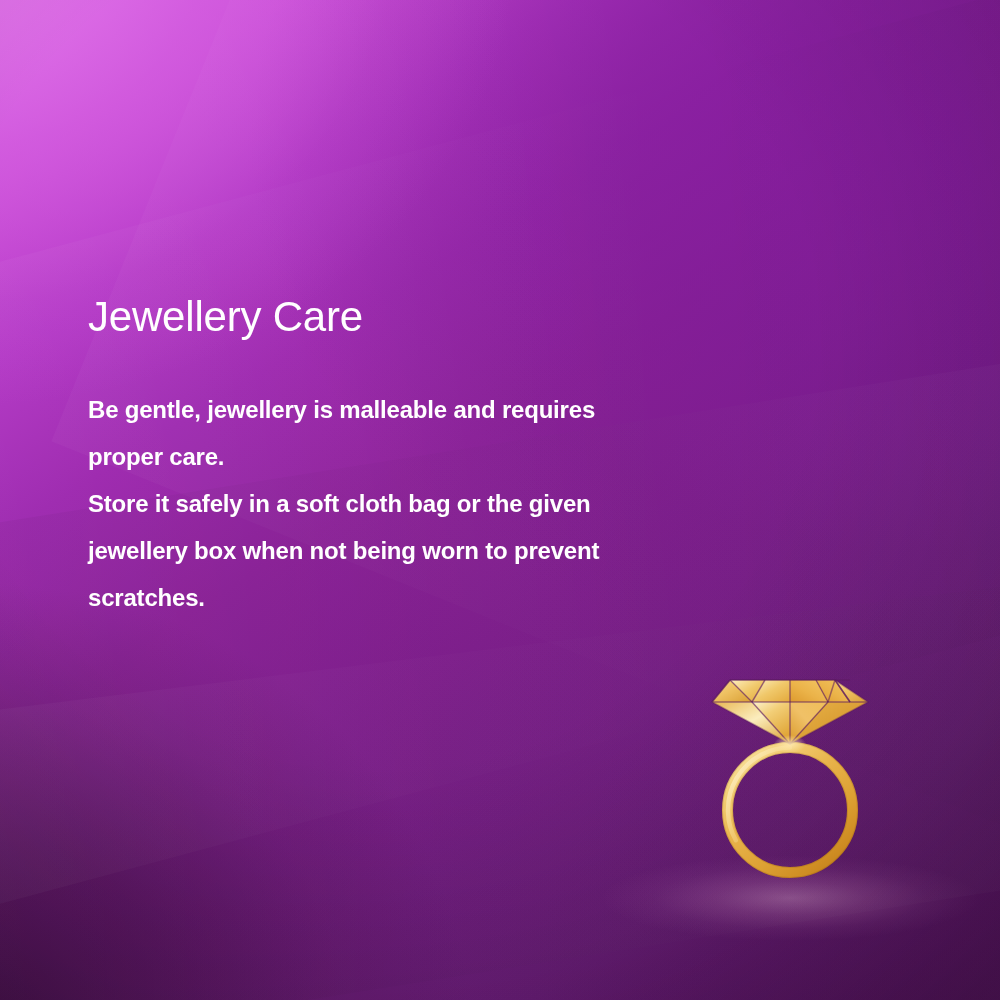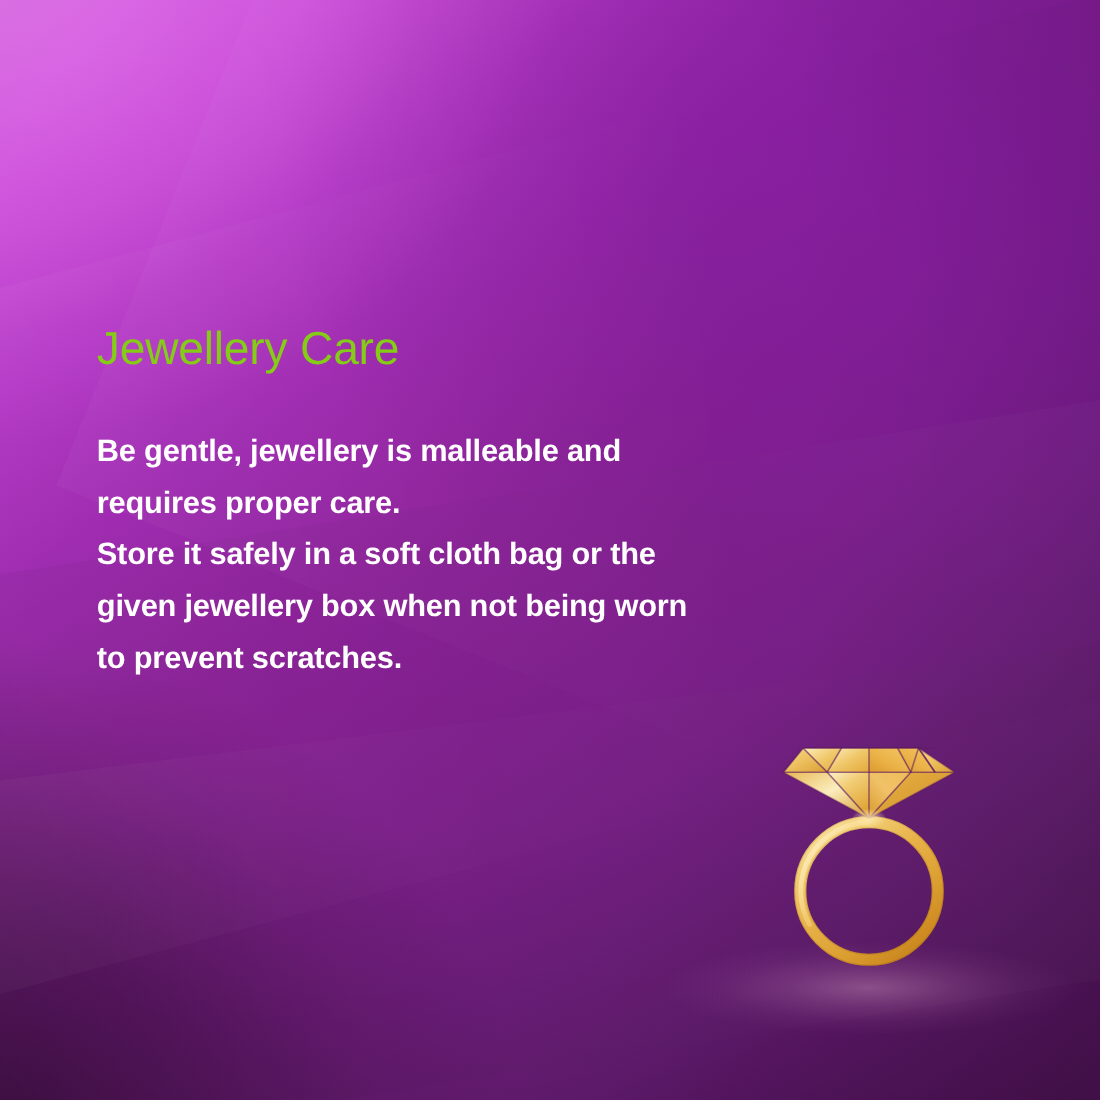--- a/index.html
+++ b/index.html
@@ -180,26 +180,26 @@
   .copy {
     position: absolute;
     left: 88px;
     top: 292px;
     width: 560px;
   }
   .headline {
     font-size: 42px;
     font-weight: normal;
     line-height: 50px;
-    color: #84cc16;
+    color: #ffffff;
     letter-spacing: -0.2px;
     margin: 0;
   }
   .para {
-    font-size: 28px;
+    font-size: 24px;
     font-weight: bold;
     line-height: 47px;
     color: #ffffff;
     letter-spacing: -0.2px;
     margin: 0;
   }
   .para-1 { margin-top: 44px; }
   .para-2 { }
 
   

